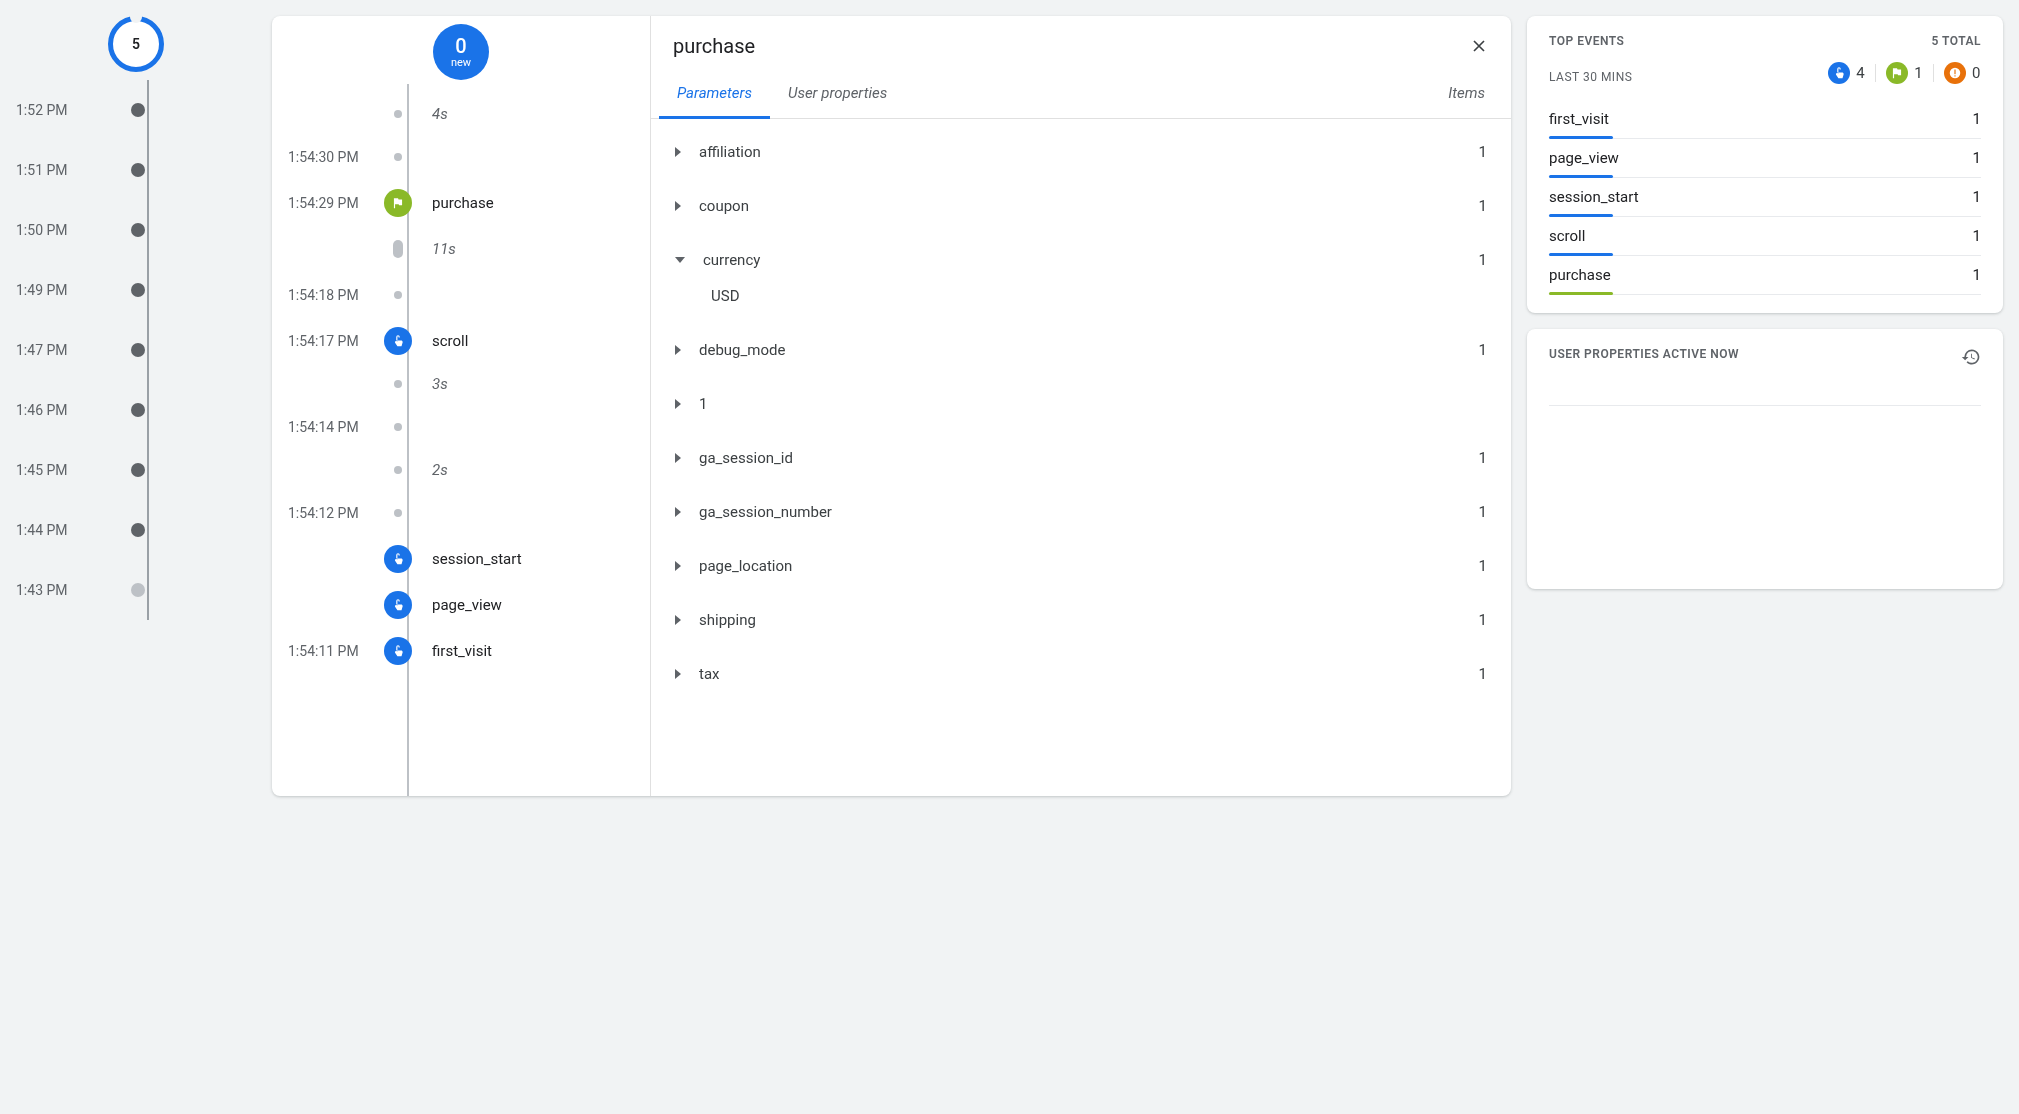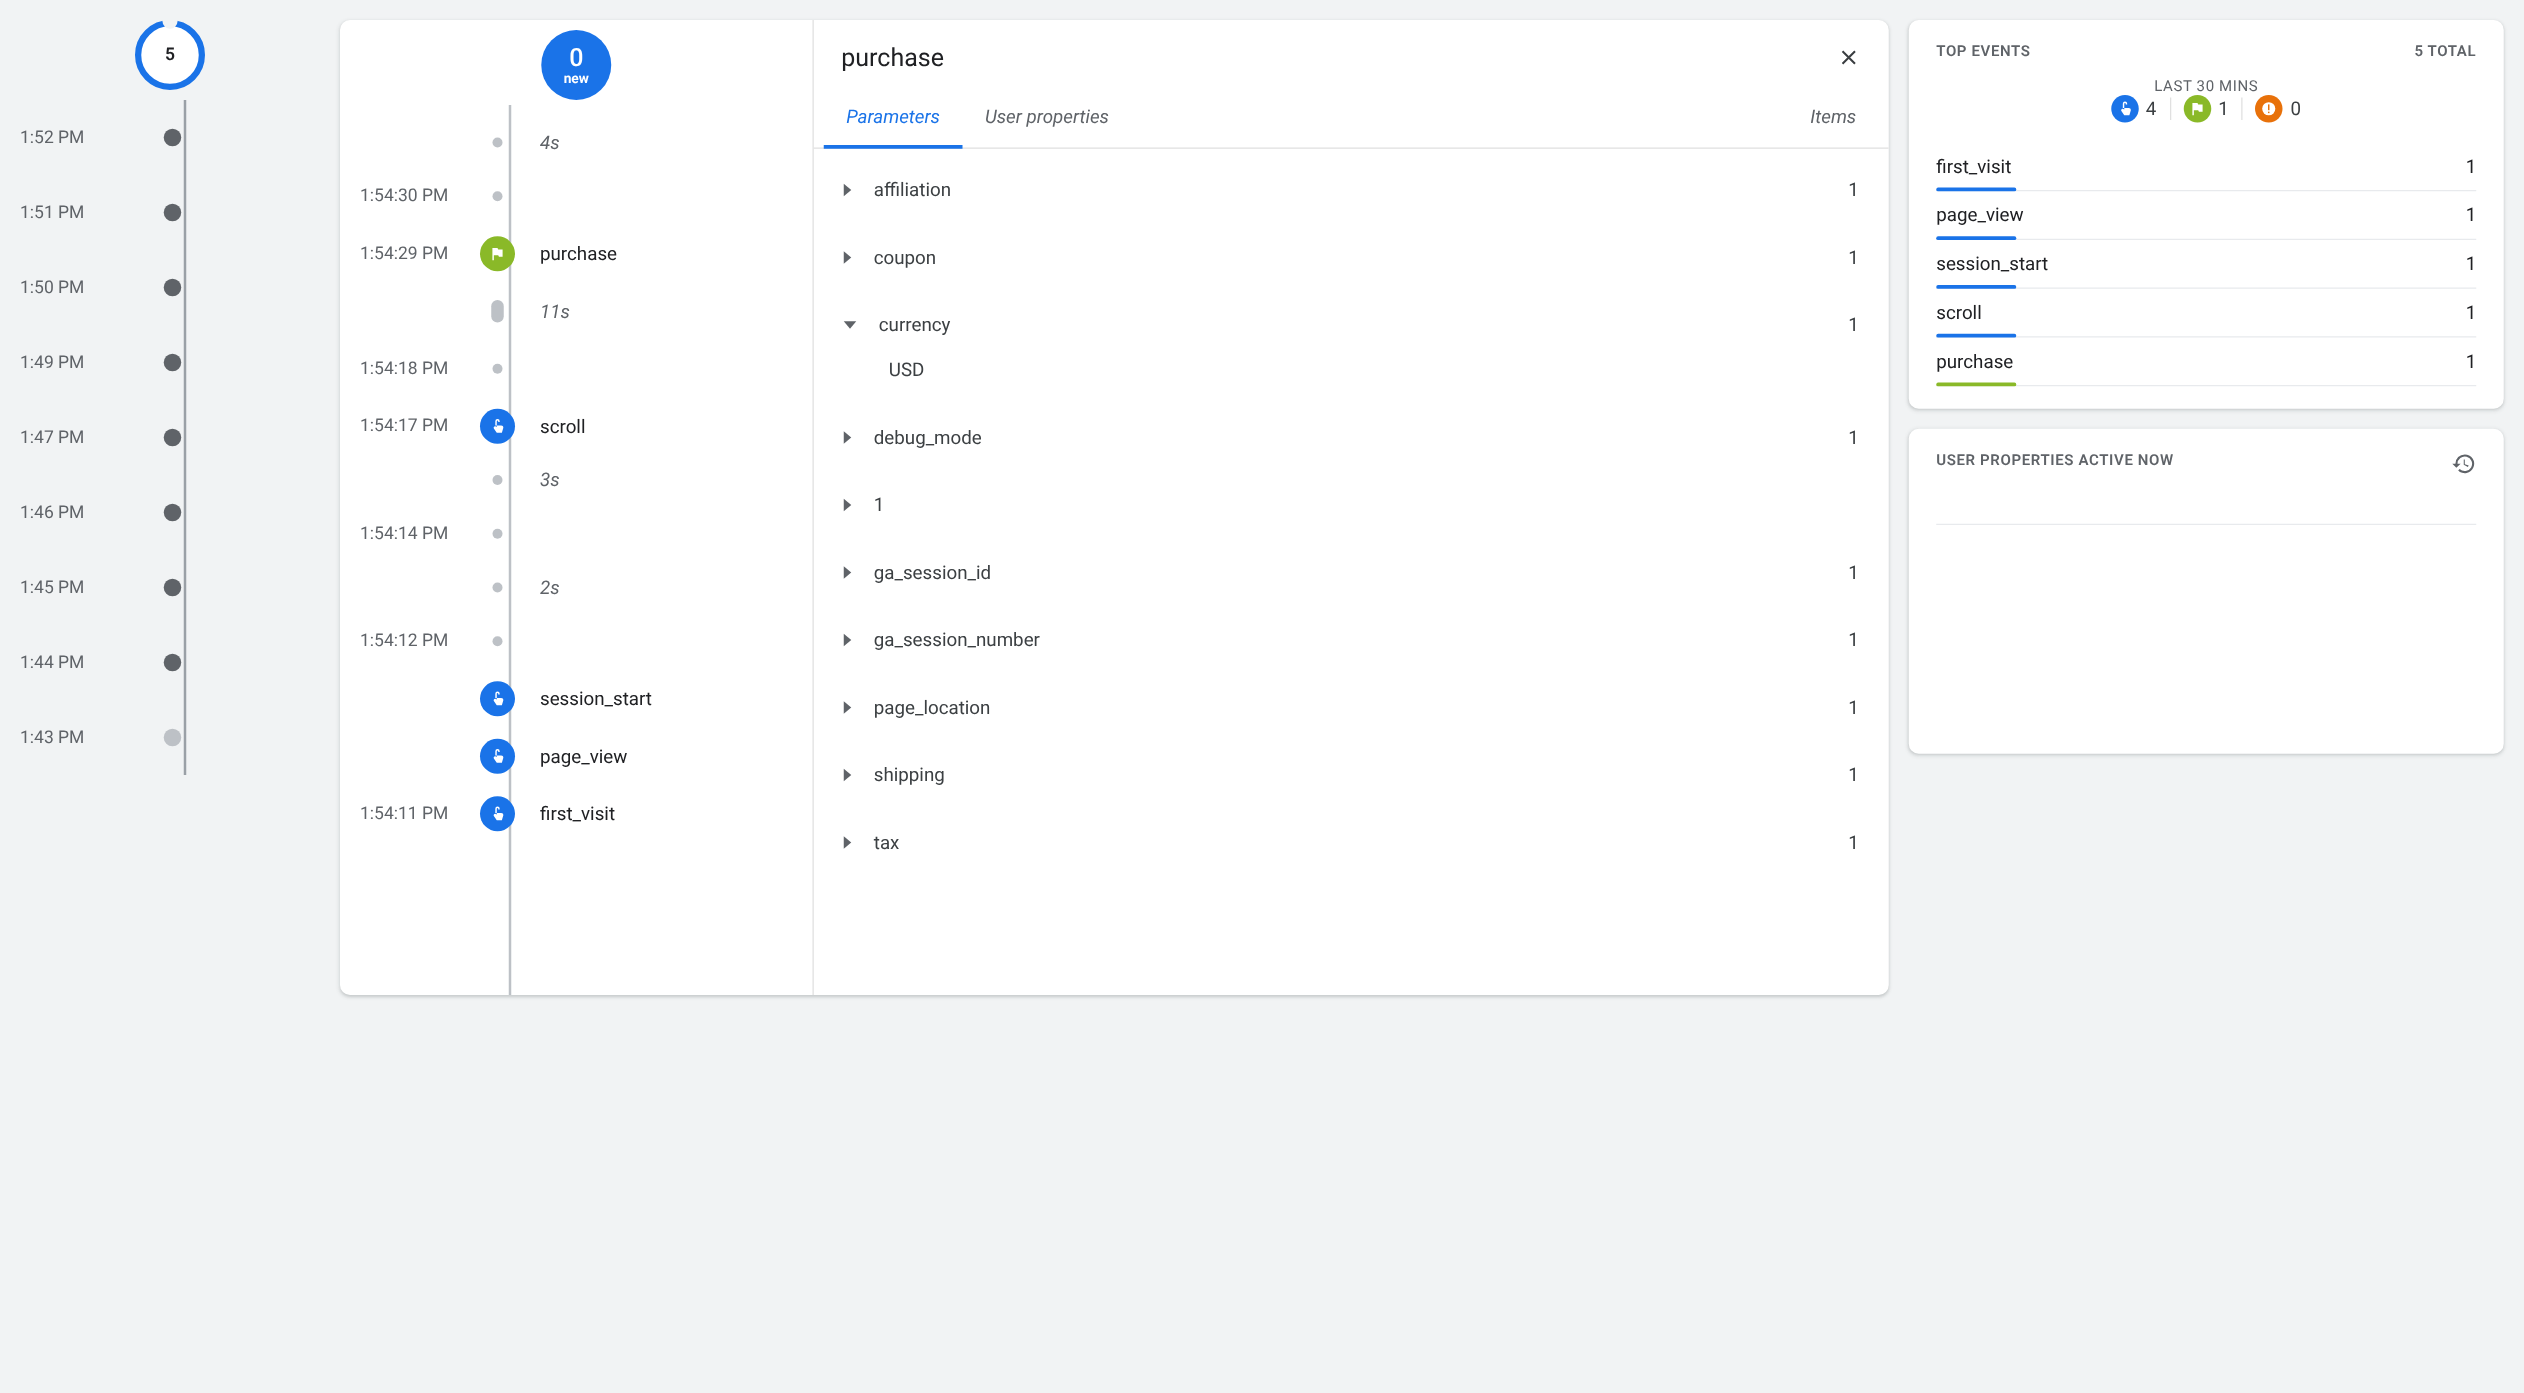--- a/index.html
+++ b/index.html
@@ -83,21 +83,21 @@
   .sec-badge {
     width: 56px; height: 56px;
     border-radius: 50%;
     background: #1a73e8; color: #fff;
     display: flex; flex-direction: column;
     align-items: center; justify-content: center;
     font-size: 20px; font-weight: 500;
     margin-bottom: 4px;
     line-height: 1.1;
   }
-  .sec-badge .sub { font-size: 11px; font-weight: 700; }
+  .sec-badge .sub { font-size: 11px; font-weight: 400; }
   .sec-body {
     width: 100%; flex: 1; position: relative;
     padding-top: 10px;
   }
   .sec-body .vline {
     position: absolute; left: 135px; top: 0; bottom: 0;
     width: 2px; background: #bdc1c6;
   }
   .sec-row {
     display: flex; align-items: center;
@@ -188,22 +188,22 @@
 
   
   .right-col {
     width: 476px;
     display: flex; flex-direction: column; gap: 16px;
   }
   .top-events { padding: 18px 22px; }
   .te-hd { display: flex; justify-content: space-between; align-items: center;
     font-size: 12px; letter-spacing: .5px; color: #5f6368; font-weight: 600; }
   .te-sub {
-    display: flex; justify-content: space-between; align-items: center;
-    margin-top: 14px; font-size: 12px; color: #5f6368; letter-spacing: .5px; flex-direction: column;
+    display: flex; justify-content: space-between; align-items: flex-end;
+    margin-top: 14px; font-size: 12px; color: #5f6368; letter-spacing: .5px;
   }
   .chips { display: flex; gap: 10px; align-items: center; }
   .chip {
     display: flex; align-items: center; gap: 6px;
     color: #3c4043; font-size: 15px;
   }
   .chip .c {
     width: 22px; height: 22px; border-radius: 50%;
     display: flex; align-items: center; justify-content: center;
   }

